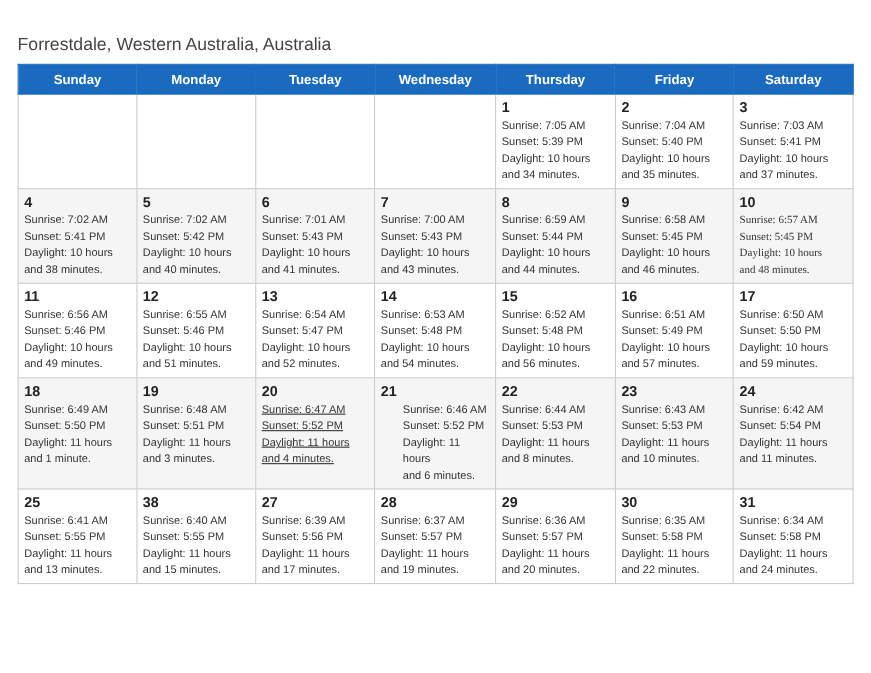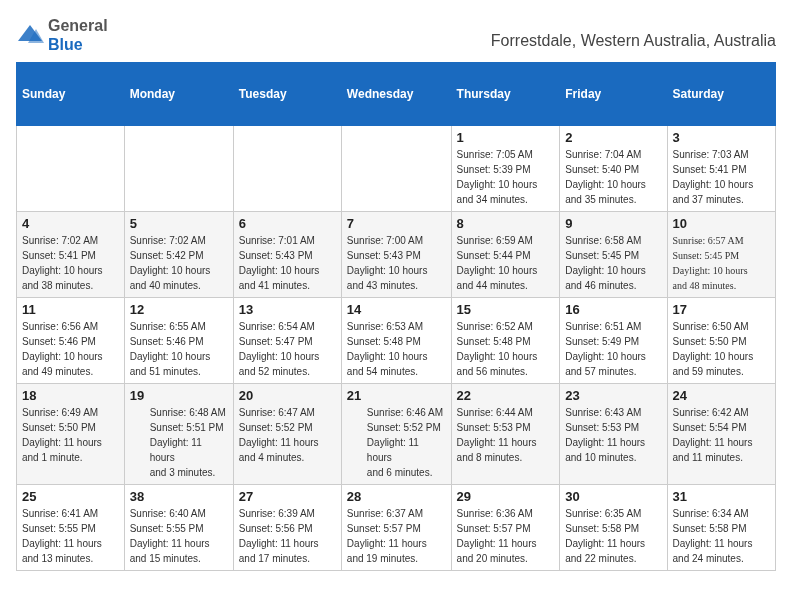--- a/index.html
+++ b/index.html
@@ -47,22 +47,22 @@
       margin-top: 16px;
     }
     table {
       width: 100%;
       border-collapse: collapse;
       font-size: 11px;
     }
     thead tr th {
       background: #1a6abf;
       color: #fff;
-      text-align: left;
-      padding: 24px 5px;
+      text-align: center;
+      padding: 6px 5px;
       font-size: 12px;
       font-weight: bold;
       border: 1px solid #1a6abf;
     }
     tbody tr td {
       border: 1px solid #ccc;
       vertical-align: top;
       padding: 4px 5px;
       min-height: 80px;
       height: 85px;
@@ -84,30 +84,20 @@
       line-height: 1.5;
     }
     .empty-cell {
       background: #fff !important;
     }
   </style>
 </head>
 <body>
 
 <div class="header">
-  <div class="logo">
-    <svg class="logo-icon" viewBox="0 0 28 24" xmlns="http://www.w3.org/2000/svg">
-      <polygon points="14,2 26,18 2,18" fill="#1a6abf" opacity="0.85"></polygon>
-      <polygon points="20,6 28,20 12,20" fill="#1a6abf" opacity="0.5"></polygon>
-    </svg>
-    <div class="logo-text">
-      <div class="logo-general">General</div>
-      <div class="logo-blue">Blue</div>
-    </div>
-  </div>
   <div class="title-block">
     <div class="calendar-subtitle">Forrestdale, Western Australia, Australia</div>
   </div>
 </div>
 
 <table>
   <thead>
     <tr>
       <th>Sunday</th>
       <th>Monday</th>
@@ -251,28 +241,28 @@
       <tr>
         <td>
           <div class="day-number">18</div>
           <div class="day-detail" style="white-space: pre-line;">Sunrise: 6:49 AM
 Sunset: 5:50 PM
 Daylight: 11 hours
 and 1 minute.</div>
         </td>
         <td>
           <div class="day-number">19</div>
-          <div class="day-detail" style="white-space: pre-line; margin-left: 20px;">Sunrise: 6:48 AM
+          <div class="day-detail" style="white-space: pre-line;">Sunrise: 6:48 AM
 Sunset: 5:51 PM
 Daylight: 11 hours
 and 3 minutes.</div>
         </td>
         <td>
           <div class="day-number">20</div>
-          <div class="day-detail" style="white-space: pre-line;">Sunrise: 6:47 AM
+          <div class="day-detail" style="white-space: pre-line; text-decoration: underline;">Sunrise: 6:47 AM
 Sunset: 5:52 PM
 Daylight: 11 hours
 and 4 minutes.</div>
         </td>
         <td>
           <div class="day-number">21</div>
           <div class="day-detail" style="white-space: pre-line; margin-left: 20px;">Sunrise: 6:46 AM
 Sunset: 5:52 PM
 Daylight: 11 hours
 and 6 minutes.</div>

